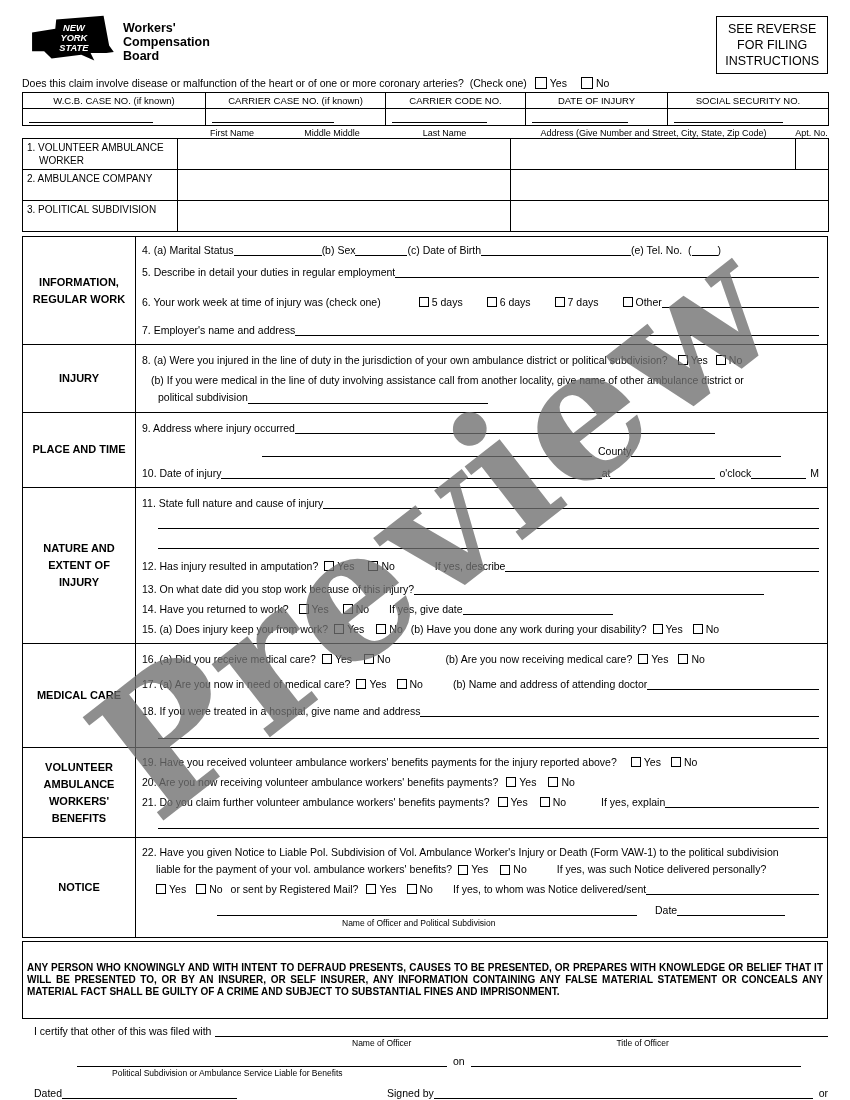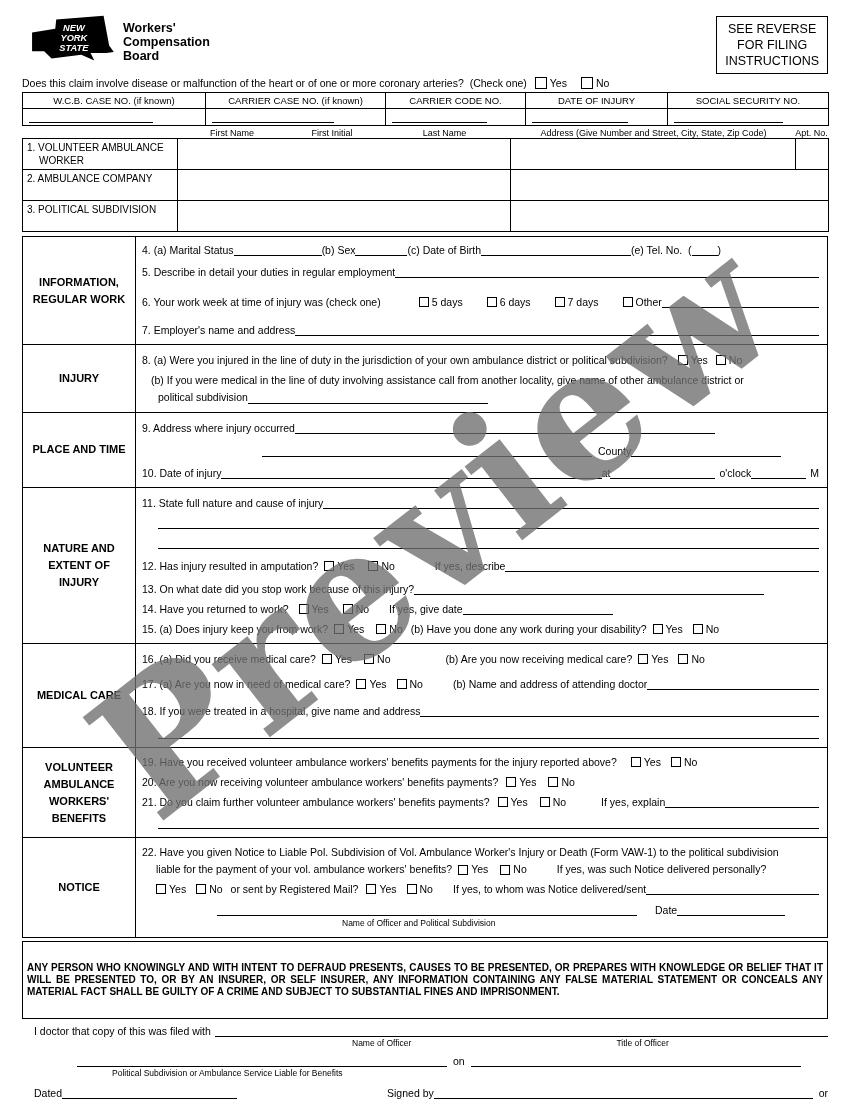--- a/index.html
+++ b/index.html
@@ -133,21 +133,21 @@
       <td>
             <div class="wline"></div>
           </td>
     </tr>
   </tbody>
     </table>
 
   <div class="party-cols">
     <span></span>
     <span>First Name</span>
-    <span>First Initial</span>
+    <span>Middle Middle</span>
     <span>Last Name</span>
     <span>Address (Give Number and Street, City, State, Zip Code)</span>
     <span>Apt. No.</span>
   </div>
 
   <table class="party-table">
     <colgroup>
         <col style="width:155px">
         <col style="width:333px">
         <col style="width:285px">
@@ -457,21 +457,21 @@
           </div>
         </div>
       </div>
     </div>
 
   <div class="fraud">ANY PERSON WHO KNOWINGLY AND WITH INTENT TO DEFRAUD PRESENTS, CAUSES TO BE PRESENTED, OR PREPARES WITH KNOWLEDGE OR BELIEF THAT IT WILL BE PRESENTED TO, OR BY AN INSURER, OR SELF INSURER, ANY INFORMATION CONTAINING ANY FALSE MATERIAL STATEMENT OR CONCEALS ANY MATERIAL FACT SHALL BE GUILTY OF A CRIME AND SUBJECT TO SUBSTANTIAL FINES AND IMPRISONMENT.</div>
 
   <div class="footer">
     <div class="f-line">
       <span class="gap" style="width:12px"></span>
-      <span class="txt">I doctor that copy of this was filed with</span>
+      <span class="txt">I certify that other of this was filed with</span>
       <span class="gap" style="width:4px"></span>
       <span class="ul fill"></span>
     </div>
     <div class="f-caps">
       <span style="margin-left:330px">Name of Officer</span>
       <span style="margin-left:205px">Title of Officer</span>
     </div>
     <div class="f-line" style="margin-top:7px">
       <span class="gap" style="width:55px"></span>
       <span class="ul" style="width:370px"></span>

